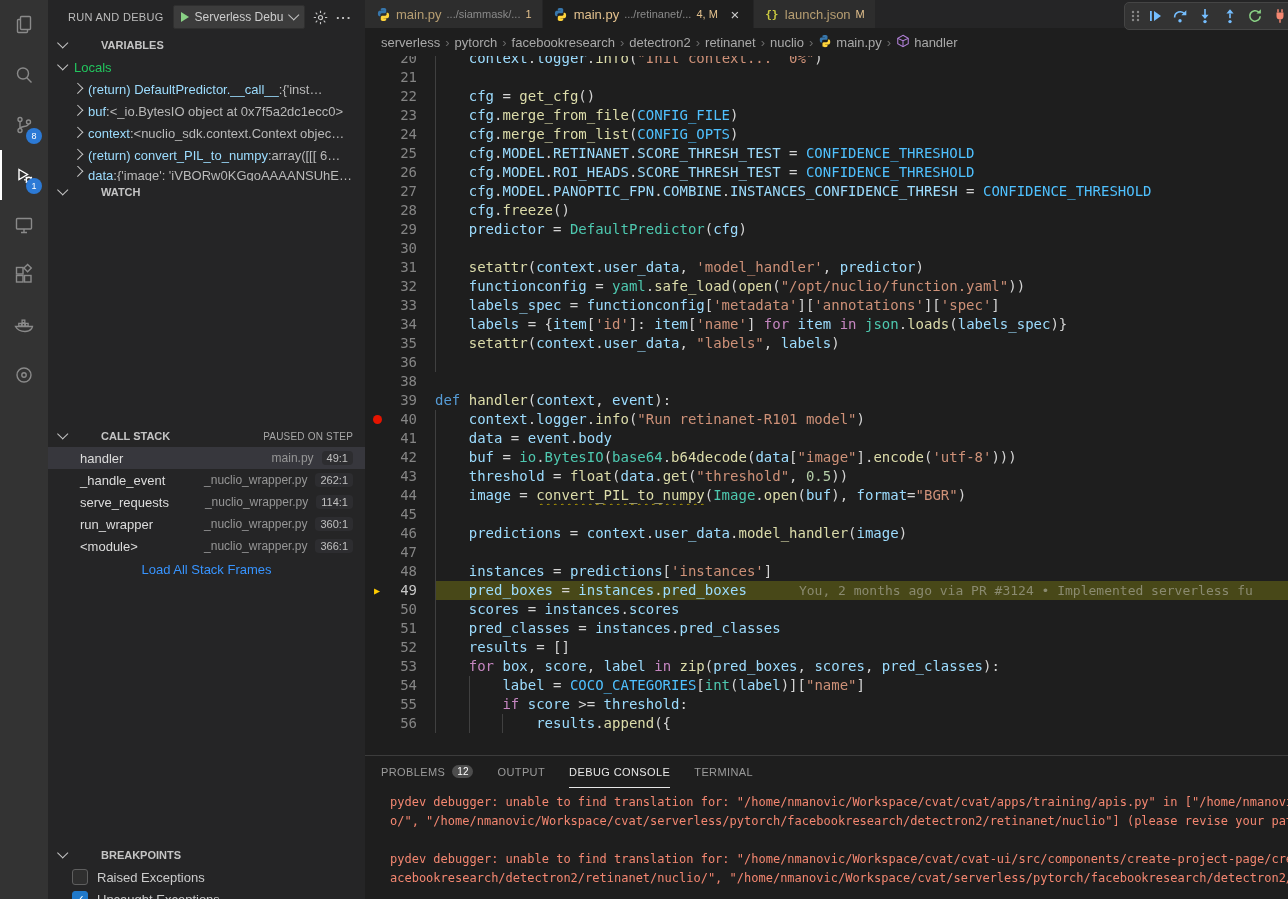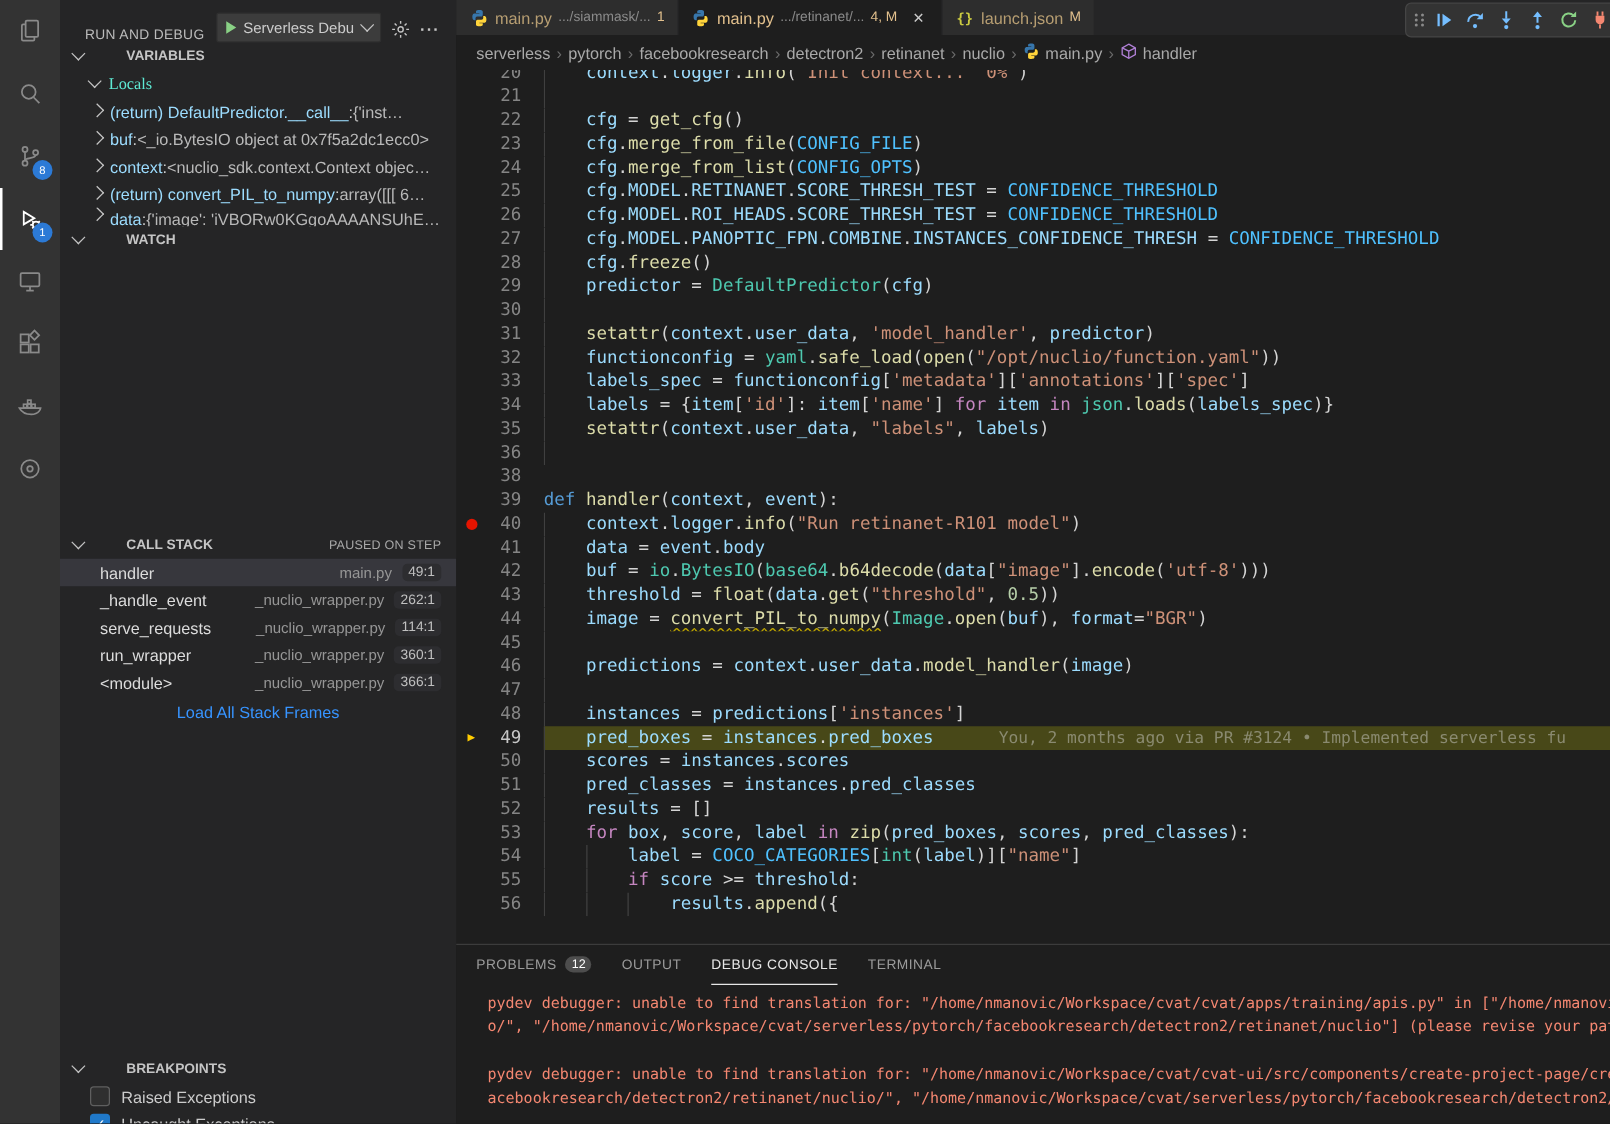--- a/index.html
+++ b/index.html
@@ -8,40 +8,40 @@
 
   
   .activitybar{width:48px;background:#333333;flex:none;display:flex;flex-direction:column;align-items:center;}
   .ab-item{width:48px;height:50px;display:flex;align-items:center;justify-content:center;color:#8a8a8a;position:relative;cursor:pointer;}
   .ab-item.active{color:#ffffff;box-shadow:inset 2px 0 0 #ffffff;}
   .ab-item svg{display:block;}
   .ab-badge{position:absolute;right:6px;bottom:6px;background:#2c7ad6;border-radius:50%;min-width:16px;height:16px;font-size:9px;line-height:16px;text-align:center;color:#fff;}
 
   
   .sidebar{width:317px;background:#252526;flex:none;display:flex;flex-direction:column;overflow:hidden;}
-  .sb-titlebar{height:34px;flex:none;display:flex;align-items:flex-end;padding:0 10px 0 20px;}
+  .sb-titlebar{height:34px;flex:none;display:flex;align-items:center;padding:0 10px 0 20px;}
   .sb-title{font-size:11px;color:#bcbcbc;letter-spacing:.3px;white-space:nowrap;}
   .launch-select{margin-left:9px;height:22px;background:#3c3c3c;border:1px solid #2f2f2f;display:flex;align-items:center;padding:0 7px;gap:6px;border-radius:2px;max-width:118px;cursor:pointer;}
   .play-tri{width:0;height:0;border-left:8px solid #89d185;border-top:5px solid transparent;border-bottom:5px solid transparent;flex:none;}
   .launch-label{font-size:12px;color:#cccccc;white-space:nowrap;overflow:hidden;}
   .sb-act{margin-left:auto;width:22px;height:22px;display:flex;align-items:center;justify-content:center;cursor:pointer;color:#c5c5c5;}
   .sb-act + .sb-act{margin-left:2px;}
   .dots{font-weight:bold;font-size:13px;letter-spacing:1px;color:#c5c5c5;}
 
   .sb-body{flex:1;display:flex;flex-direction:column;overflow:hidden;}
   .sect{flex:none;}
   .sect-h{height:22px;display:flex;align-items:center;padding:0 8px 0 4px;font-size:11px;font-weight:bold;color:#c5c5c5;cursor:pointer;gap:28px;}
   .tw{width:7px;height:7px;border-right:1.3px solid #c5c5c5;border-bottom:1.3px solid #c5c5c5;flex:none;display:inline-block;}
   .tw.down{transform:rotate(45deg) translate(-1px,-2px);}
   .tw.right{transform:rotate(-45deg) translate(1px,0);}
   .sect-h .tw{margin:0 7px 0 6px;}
   .paused-badge{margin-left:auto;font-weight:normal;font-size:10px;color:#a8a8a8;letter-spacing:.2px;padding-right:4px;}
 
   .trow{height:22px;display:flex;align-items:center;white-space:nowrap;overflow:hidden;cursor:pointer;}
-  .scope-row{padding-left:23px;color:#5eead4;font-family:Liberation Serif, serif;}
+  .scope-row{padding-left:10px;color:#22c55e;}
   .scope-row .tw{margin-right:8px;}
   .vrow{padding-left:25px;}
   .vrow .tw{margin-right:7px;}
   .vrow.clipped{height:13px;align-items:flex-start;padding-top:2px;}
   .vname{color:#9cdcfe;}
   .vsep{color:#cccccc;}
   .vvalue{color:#b9b9b9;}
 
   .watch-body{height:222px;}
 

